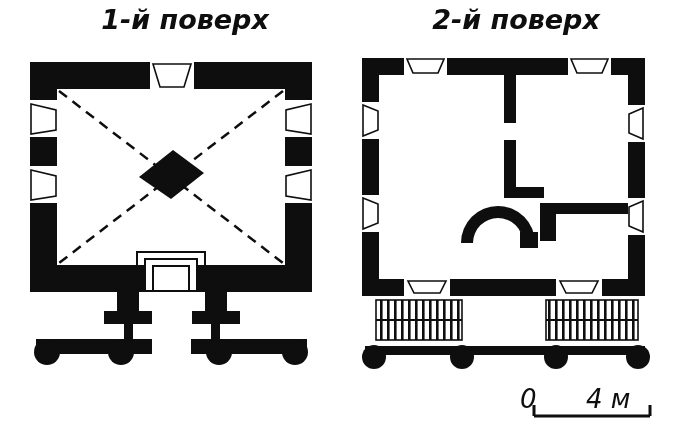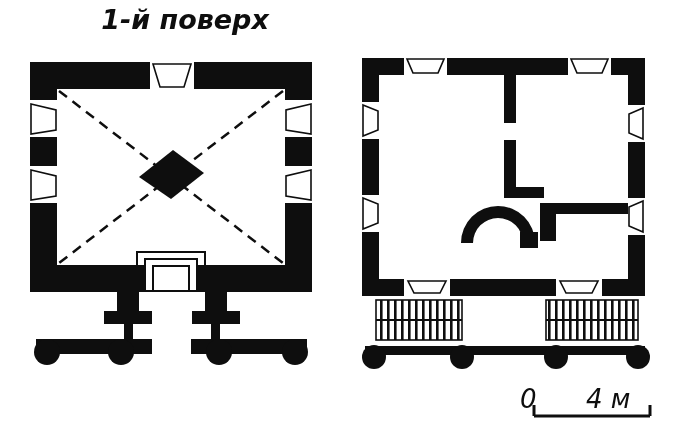--- a/index.html
+++ b/index.html
@@ -29,20 +29,21 @@
     font-size:26px;
     fill:#0e0e0e;
   }
 </style>
 </head>
 <body>
 
 <div class="canvas">
 
   <div class="plan-title title-1">1-й поверх</div>
+  <div class="plan-title title-2">2-й поверх</div>
 
   <svg width="679" height="440" viewBox="0 0 679 440">
     <defs>
       <pattern id="hatch" width="7" height="8" patternUnits="userSpaceOnUse">
         <rect width="7" height="8" fill="#ffffff"></rect>
         <rect x="2" width="2.6" height="8" fill="#0e0e0e"></rect>
       </pattern>
     </defs>
 
     <g>

